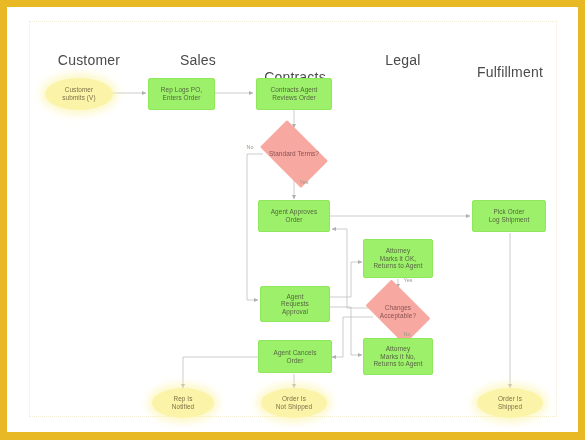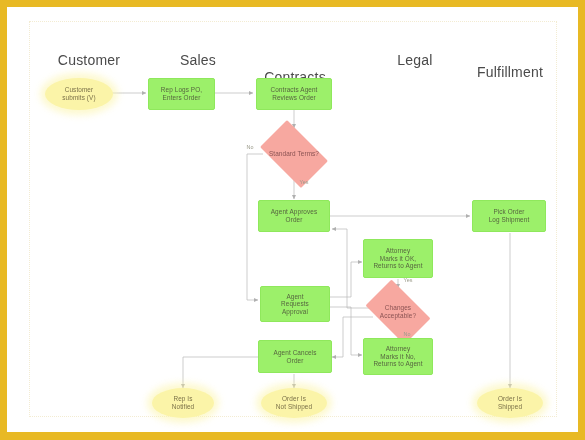--- a/index.html
+++ b/index.html
@@ -156,21 +156,21 @@
         <path d="M287,367 L287,381"></path>
 
         <path d="M252,350 L176,350 L176,381"></path>
       </g>
     </svg>
 
 
     <div class="col-head" style="left:38px;top:45px;width:88px;">Customer</div>
     <div class="col-head" style="left:147px;top:45px;width:88px;">Sales</div>
     <div class="col-head" style="left:238px;top:62px;width:100px;">Contracts</div>
-    <div class="col-head" style="left:364px;top:45px;width:88px;">Legal</div>
+    <div class="col-head" style="left:352px;top:45px;width:88px;">Legal</div>
     <div class="col-head" style="left:455px;top:57px;width:96px;">Fulfillment</div>
 
     <div class="node n-terminal" style="left:38px;top:71px;width:68px;height:32px;">
       <span>Customer
 submits (V)</span>
     </div>
 
     <div class="node n-process" style="left:141px;top:71px;width:67px;height:32px;">
       <span>Rep Logs PO,
 Enters Order</span>

